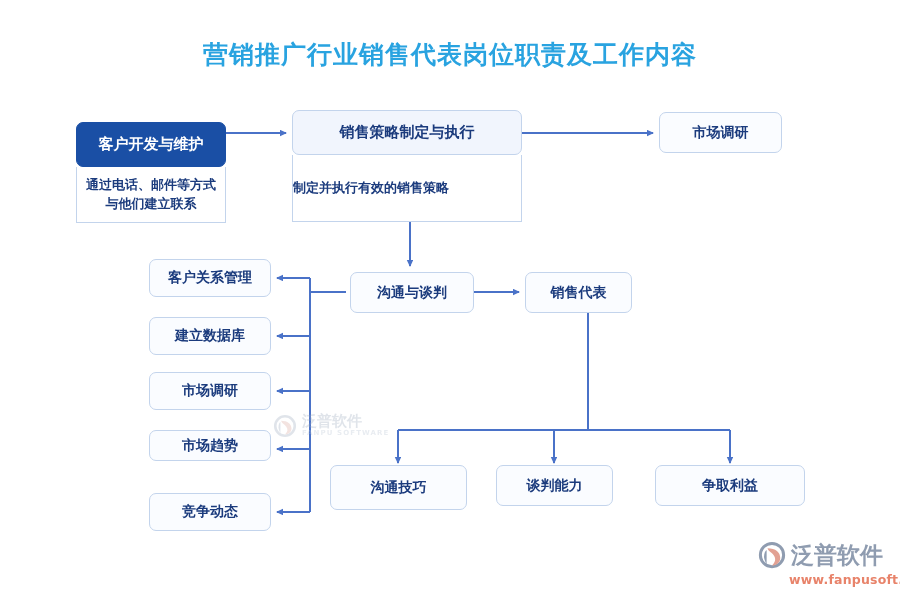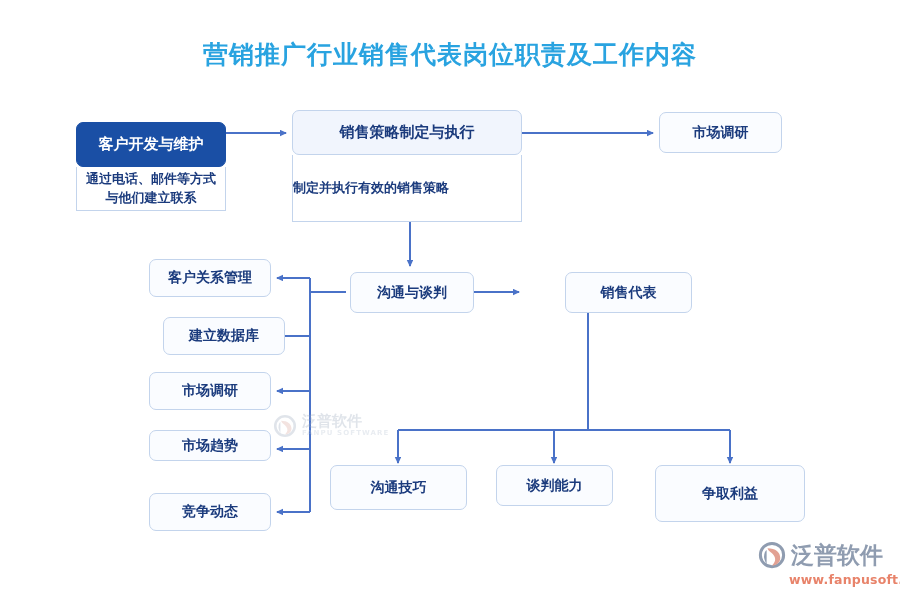--- a/index.html
+++ b/index.html
@@ -222,49 +222,49 @@
       <path d="M588,313 L588,430"></path>
       <path d="M398,430 L730,430"></path>
       <path d="M398,430 L398,463" marker-end="url(#ah)"></path>
       <path d="M554,430 L554,463" marker-end="url(#ah)"></path>
       <path d="M730,430 L730,463" marker-end="url(#ah)"></path>
     </g>
   </svg>
 
   <div class="card" style="left:76px; top:110px; width:150px;">
     <div class="card-head solid">客户开发与维护</div>
-    <div class="card-body center" style="height:44px; padding:0 8px;">通过电话、邮件等方式与他们建立联系</div>
+    <div class="card-body center" style="height:56px; padding:0 8px;">通过电话、邮件等方式与他们建立联系</div>
   </div>
 
   <div class="card" style="left:292px; top:110px; width:230px;">
     <div class="card-head tint">销售策略制定与执行</div>
     <div class="card-body left" style="height:67px;">制定并执行有效的销售策略</div>
   </div>
 
   <div class="node" style="left:659px; top:112px; width:123px; height:41px;">市场调研</div>
 
   <div class="node" style="left:350px; top:272px; width:124px; height:41px;">沟通与谈判</div>
 
-  <div class="node" style="left:525px; top:272px; width:127px; height:41px;margin-left:40px;">销售代表</div>
+  <div class="node" style="left:525px; top:272px; width:107px; height:41px;">销售代表</div>
 
   <div class="node" style="left:149px; top:259px; width:122px; height:38px;">客户关系管理</div>
 
-  <div class="node" style="left:149px; top:317px; width:122px; height:38px;margin-left:14px;">建立数据库</div>
+  <div class="node" style="left:149px; top:317px; width:122px; height:38px;">建立数据库</div>
 
   <div class="node" style="left:149px; top:372px; width:122px; height:38px;">市场调研</div>
 
   <div class="node" style="left:149px; top:430px; width:122px; height:31px;">市场趋势</div>
 
   <div class="node" style="left:149px; top:493px; width:122px; height:38px;">竞争动态</div>
 
   <div class="node" style="left:330px; top:465px; width:137px; height:45px;">沟通技巧</div>
 
   <div class="node" style="left:496px; top:465px; width:117px; height:41px;">谈判能力</div>
 
-  <div class="node" style="left:655px; top:465px; width:150px; height:57px;">争取利益</div>
+  <div class="node" style="left:655px; top:465px; width:150px; height:41px;">争取利益</div>
 
   <div class="wm-center">
     <svg class="wm-mark" viewBox="0 0 40 40">
       <path d="M20 3 A17 17 0 1 0 20 37 A17 17 0 1 0 20 3 Z M20 7 A13 13 0 1 1 20 33 A13 13 0 1 1 20 7 Z" fill="#9aa9bd"></path>
       <path d="M14 12 C24 12 30 17 30 24 C30 30 25 33 20 33 C24 29 25 25 22 21 C19 17 15 16 14 12 Z" fill="#d9a49a"></path>
       <path d="M13 14 L13 31 C13 31 10 26 10 22 C10 18 11 15 13 14 Z" fill="#9aa9bd"></path>
     </svg>
     <div class="wm-text">
       <div class="wm-cn">泛普软件</div>
       <div class="wm-en">FANPU SOFTWARE</div>

